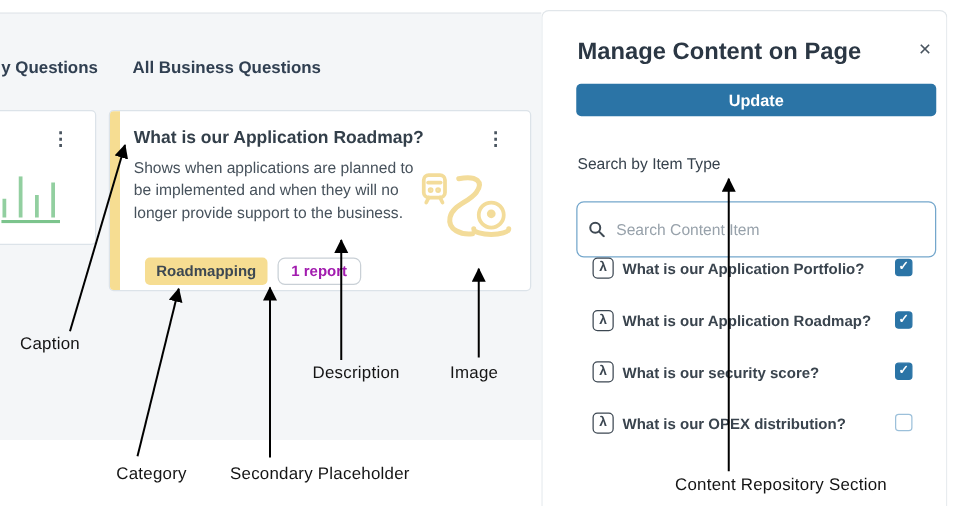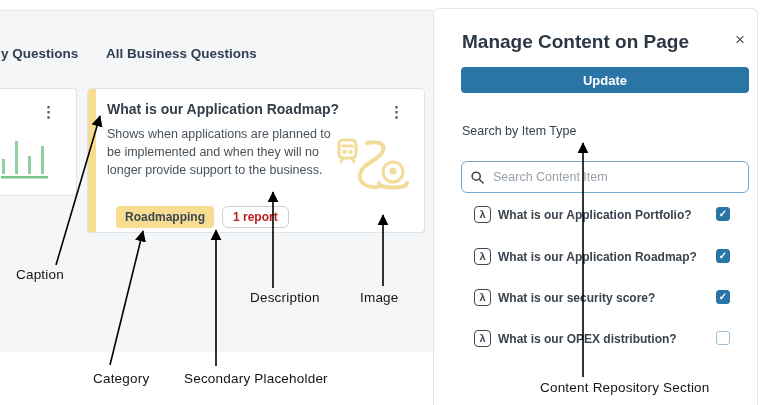--- a/index.html
+++ b/index.html
@@ -16,36 +16,36 @@
   .card1{left:-34px;top:88px;width:111px;height:108px;}
   .card2{left:87px;top:88px;width:338px;height:145px;}
   .yellow-strip{position:absolute;left:0;top:0;width:8px;height:100%;background:#f6dd92;border-radius:3px 0 0 3px;}
   .kebab{position:absolute;font-size:15px;font-weight:700;color:#4a5560;line-height:14px;cursor:pointer;}
   .kebab.k1{right:20px;top:16px;}
   .kebab.k2{right:20px;top:16px;}
   .card-title{position:absolute;left:19px;top:12px;font-size:14px;font-weight:700;color:#333f4a;}
   .card-desc{position:absolute;left:19px;top:36px;width:232px;font-size:12.5px;line-height:18px;color:#47525c;}
   .chip-row{position:absolute;left:28px;top:117px;display:flex;gap:8px;align-items:center;}
   .chip-cat{background:#f6dd92;color:#3d4852;font-size:12px;font-weight:600;padding:4px 9px;border-radius:4px;}
-  .chip-rep{background:#fff;color:#b91c1c;font-size:12px;font-weight:600;padding:3px 10px;border:1px solid #c9d0d6;border-radius:6px;}
+  .chip-rep{background:#fff;color:#a21caf;font-size:12px;font-weight:600;padding:3px 10px;border:1px solid #c9d0d6;border-radius:6px;}
   .card-img{position:absolute;left:246px;top:45px;}
   .bars-svg{position:absolute;left:34px;top:52px;}
 
   
   .panel{position:absolute;left:433px;top:8px;width:325px;height:397px;background:#fff;box-sizing:border-box;
          border-left:1px solid #e1e6ea;border-top:1px solid #e1e6ea;border-right:1px solid #e1e6ea;border-radius:6px 6px 0 0;}
   .panel-title{position:absolute;left:28px;top:22px;font-size:19px;font-weight:700;color:#2b3744;}
   .panel-close{position:absolute;right:12px;top:22px;font-size:17px;color:#4a5560;cursor:pointer;line-height:17px;}
   .btn-update{position:absolute;left:27px;top:58px;width:288px;height:26px;background:#2b74a6;border:none;border-radius:4px;
               color:#fff;font-size:13px;font-weight:700;font-family:"Liberation Sans",sans-serif;cursor:pointer;}
   .field-label{position:absolute;left:28px;top:99px;font-size:12.5px;color:#37424d;margin-top:16px;}
   .select{position:absolute;left:27px;top:117px;width:288px;height:26px;border:1px solid #9ab9d2;border-radius:3px;background:#fff;
           box-sizing:border-box;display:flex;align-items:center;padding:0 10px;font-size:12.5px;color:#47525c;cursor:pointer;}
   .caret{position:absolute;right:10px;top:11px;width:0;height:0;border-left:4px solid transparent;border-right:4px solid transparent;border-top:5px solid #3d4852;}
-  .search-box{position:absolute;left:27px;top:152px;width:288px;height:32px;border:1.5px solid #74a7cc;border-radius:6px;background:#fff;
+  .search-box{position:absolute;left:27px;top:152px;width:288px;height:45px;border:1.5px solid #74a7cc;border-radius:6px;background:#fff;
           box-sizing:border-box;display:flex;align-items:center;padding:0 9px;gap:7px;}
   .search-box input{border:none;outline:none;flex:1;font-size:12.5px;color:#47525c;font-family:"Liberation Sans",sans-serif;background:transparent;}
   .search-box input::placeholder{color:#98a2ab;}
 
   .content-row{position:absolute;left:27px;width:288px;height:20px;cursor:pointer;}
   .row-icon{position:absolute;left:13px;top:0px;width:17px;height:17px;border:1.6px solid #3c4752;border-radius:4px;box-sizing:border-box;
             display:flex;align-items:center;justify-content:center;font-size:11px;font-weight:700;color:#3c4752;line-height:1;}
   .row-label{position:absolute;left:37px;top:2px;font-size:12px;font-weight:600;color:#3a444e;}
   .checkbox{position:absolute;left:255px;top:1px;width:14px;height:14px;border-radius:3px;box-sizing:border-box;
             border:1.5px solid #9cc0da;background:#fff;display:flex;align-items:center;justify-content:center;cursor:pointer;}

